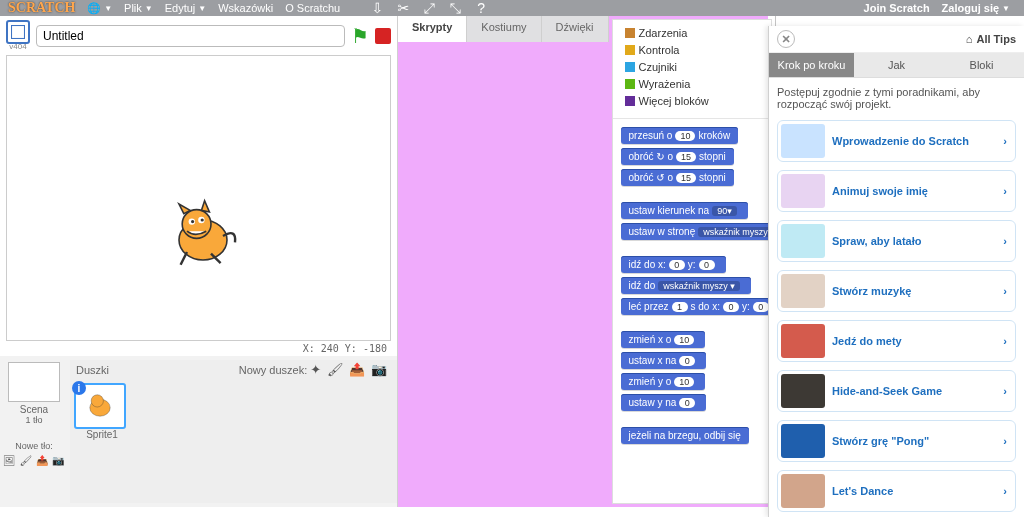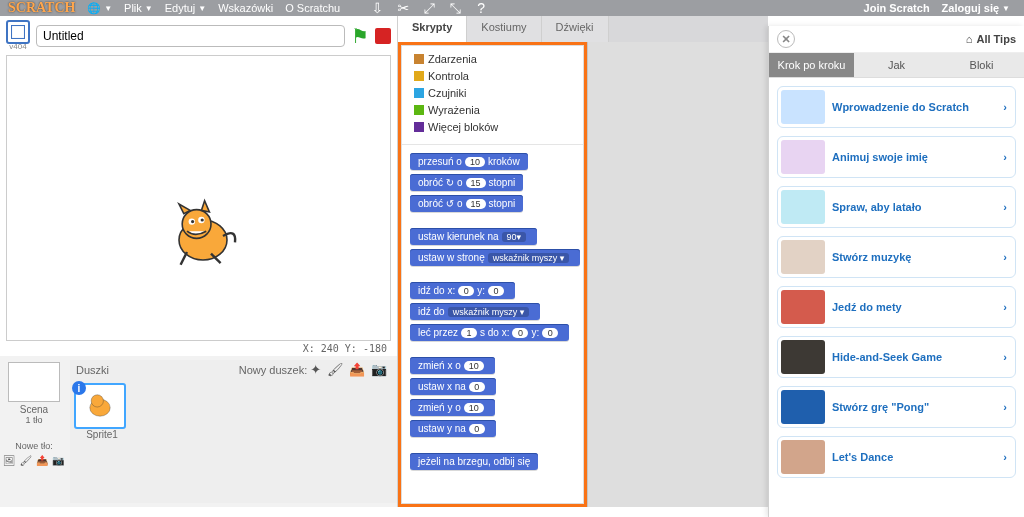--- a/index.html
+++ b/index.html
@@ -27,21 +27,21 @@
 .scene-thumb{width:52px;height:40px;background:#fff;border:1px solid #bbb;margin:2px auto}
 .back-icons{display:flex;gap:4px;justify-content:center;margin-top:4px;color:#555}
 .sprite-area{flex:1;background:#eee;display:flex;flex-direction:column}
 .sprite-head{display:flex;align-items:center;padding:2px 6px;font-size:11px;color:#666}
 .sprite-head .hsp{flex:1}
 .sprite-head .icn{margin:0 3px;font-size:13px;color:#555}
 .sprite-list{display:flex;gap:6px;padding:4px;flex-wrap:wrap}
 .sprite-item{width:56px;text-align:center;font-size:10px;color:#666}
 .sprite-thumb{width:52px;height:46px;background:#fff;border:2px solid #41a6ff;border-radius:3px;position:relative;display:flex;align-items:center;justify-content:center}
 .sprite-thumb .info{position:absolute;top:-4px;left:-4px;width:14px;height:14px;border-radius:50%;background:#2a77ea;color:#fff;font-size:10px;font-weight:bold;display:flex;align-items:center;justify-content:center}
-.col-mid{width:370px;display:flex;flex-direction:column;background:#f97316}
+.col-mid{width:370px;display:flex;flex-direction:row;background:#f0abfc}
 .tabs{display:flex;background:#d8d8da;height:26px}
 .tab{padding:5px 14px;border-right:1px solid #cfcfcf;font-size:11px;color:#666;cursor:pointer;background:#e0e0e2}
 .tab.active{background:#fff;color:#444;font-weight:bold}
 .palette{background:#fff;margin:3px;border:1px solid #ddd;flex:1;display:flex;flex-direction:column}
 .cats{display:flex;padding:6px 8px 10px;gap:28px;border-bottom:1px solid #e5e5e5}
 .cats-col{display:flex;flex-direction:column;gap:3px;font-size:11px}
 .cat{display:flex;align-items:center;cursor:pointer;padding:1px 4px}
 .cat .sw{width:10px;height:10px;margin-right:4px}
 .cat.active{background:#4a6cd4;color:#fff}
 .blocks{flex:1;overflow:hidden;padding:8px 8px 0}
@@ -275,20 +275,21 @@
     <span class="cls">✕</span>
     <span style="margin-right:4px">⌂</span>
     <span>All Tips</span>
   </div>
   <div class="tips-tabs">
     <div class="tips-tab active">Krok po kroku</div>
     <div class="tips-tab">Jak</div>
     <div class="tips-tab">Bloki</div>
   </div>
   <div class="tips-body">
+    <div style="margin-bottom:10px">Postępuj zgodnie z tymi poradnikami, aby rozpocząć swój projekt.</div>
     <div id="guides">
         <div class="guide">
           <div class="gimg" style="background:#c9e3ff"></div>
           <div class="glbl">Wprowadzenie do Scratch</div>
           <div class="gar">›</div>
         </div>
         <div class="guide">
           <div class="gimg" style="background:#e8d4f2"></div>
           <div class="glbl">Animuj swoje imię</div>
           <div class="gar">›</div>

